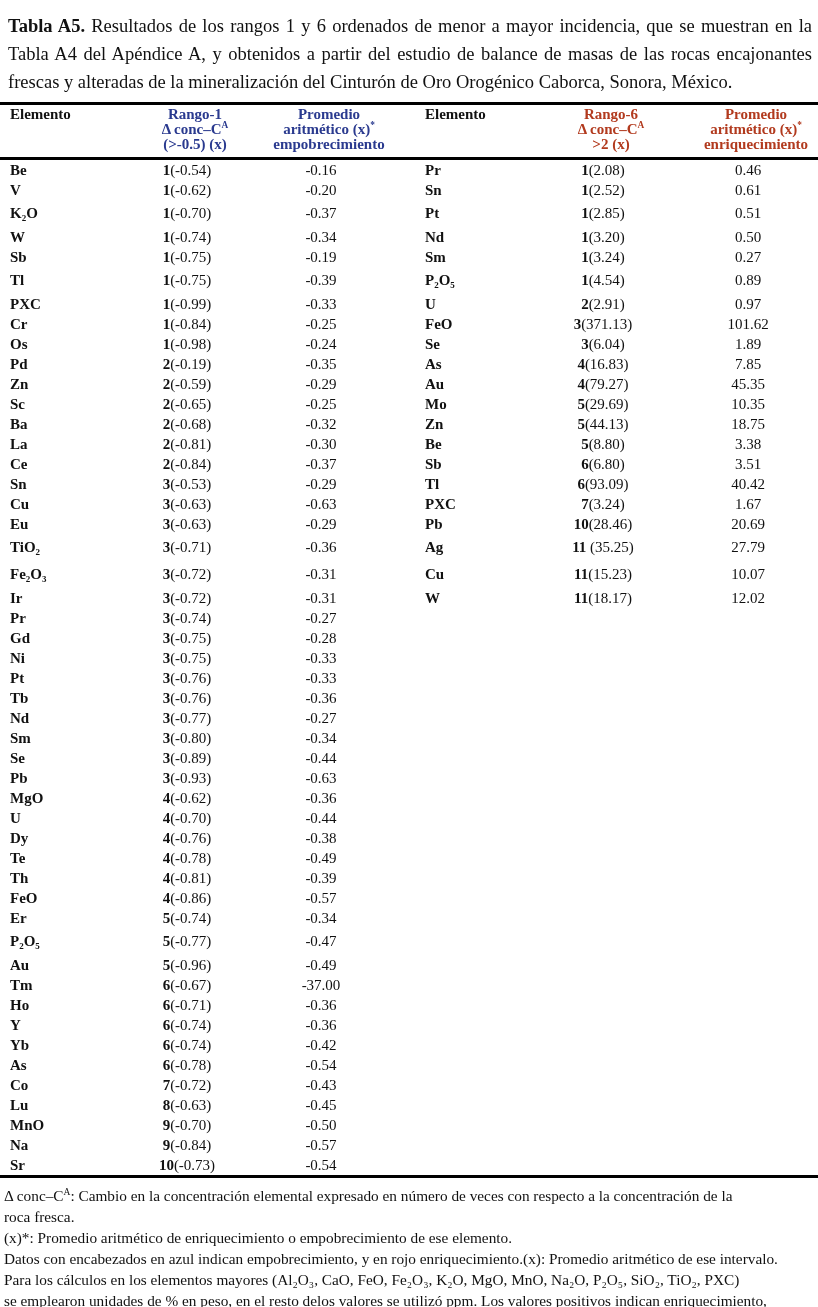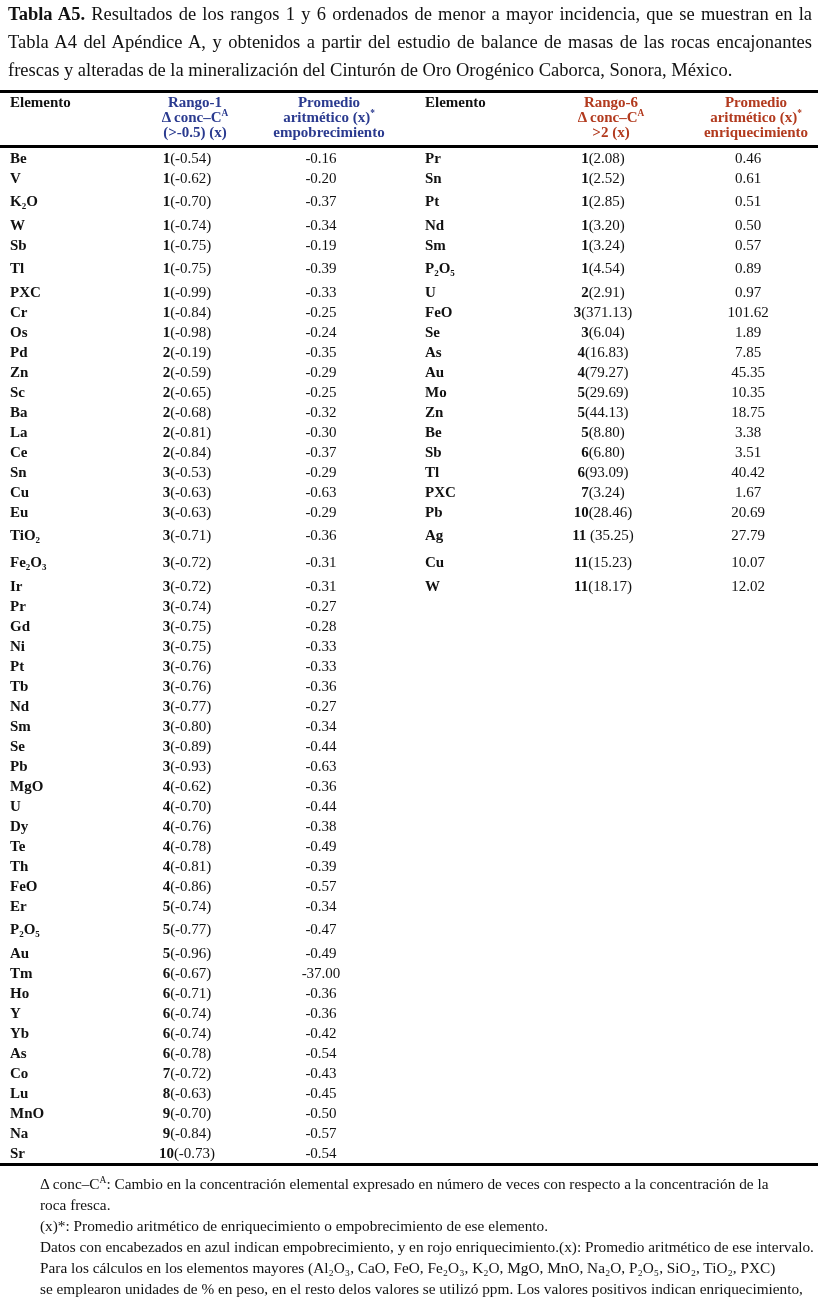--- a/index.html
+++ b/index.html
@@ -10,21 +10,21 @@
   html,body{margin:0;padding:0;background:#ffffff;}
   body{
     width:818px;
     font-family:"Liberation Serif","DejaVu Serif",serif;
     color:var(--ink);
   }
   .page{width:818px;}
 
   
   .title{
-    margin:0 6px 6px 8px;
+    margin:12px 6px 6px 8px;
     font-size:18.5px;
     line-height:28px;
     text-align:justify;
   }
   .title b{font-weight:bold;}
 
   
   table.main{
     width:818px;
     border-collapse:collapse;
@@ -65,21 +65,21 @@
   td.rk{text-align:center;}
   td.rk b{font-weight:bold;}
   td.avg{text-align:center;}
 
   
   .footnotes{
     margin:7px 4px 0 4px;
     font-size:15.3px;
     line-height:21px;
   }
-  .footnotes .fl{white-space:normal;margin-left:36px;}
+  .footnotes .fl{white-space:normal;}
 </style>
 </head>
 <body>
 
 <div class="page">
 
   <p class="title"><b>Tabla A5.</b> <span>Resultados de los rangos 1 y 6 ordenados de menor a mayor incidencia, que se muestran en la Tabla A4 del Apéndice A, y obtenidos a partir del estudio de balance de masas de las rocas encajonantes frescas y alteradas de la mineralización del Cinturón de Oro Orogénico Caborca, Sonora, México.</span></p>
 
   <table class="main">
     <colgroup>
@@ -152,21 +152,21 @@
       <td class="el el2">Nd</td>
       <td class="rk"><b>1</b><span>(3.20)</span></td>
       <td class="avg">0.50</td>
     </tr>
         <tr>
       <td class="el">Sb</td>
       <td class="rk"><b>1</b><span>(-0.75)</span></td>
       <td class="avg">-0.19</td>
       <td class="el el2">Sm</td>
       <td class="rk"><b>1</b><span>(3.24)</span></td>
-      <td class="avg">0.57</td>
+      <td class="avg">0.27</td>
     </tr>
         <tr class="tall">
       <td class="el">Tl</td>
       <td class="rk"><b>1</b><span>(-0.75)</span></td>
       <td class="avg">-0.39</td>
       <td class="el el2">P₂O₅</td>
       <td class="rk"><b>1</b><span>(4.54)</span></td>
       <td class="avg">0.89</td>
     </tr>
         <tr>

